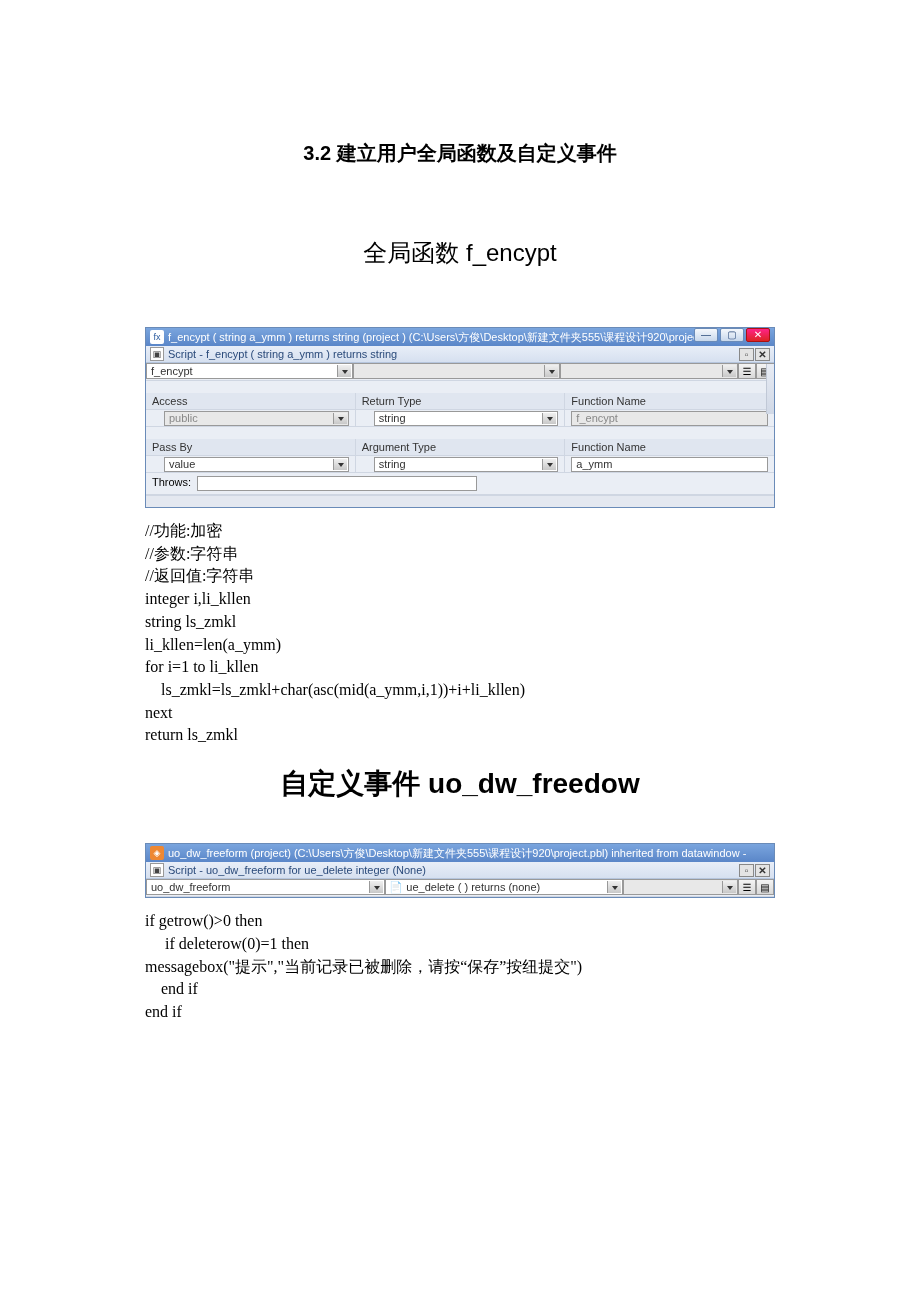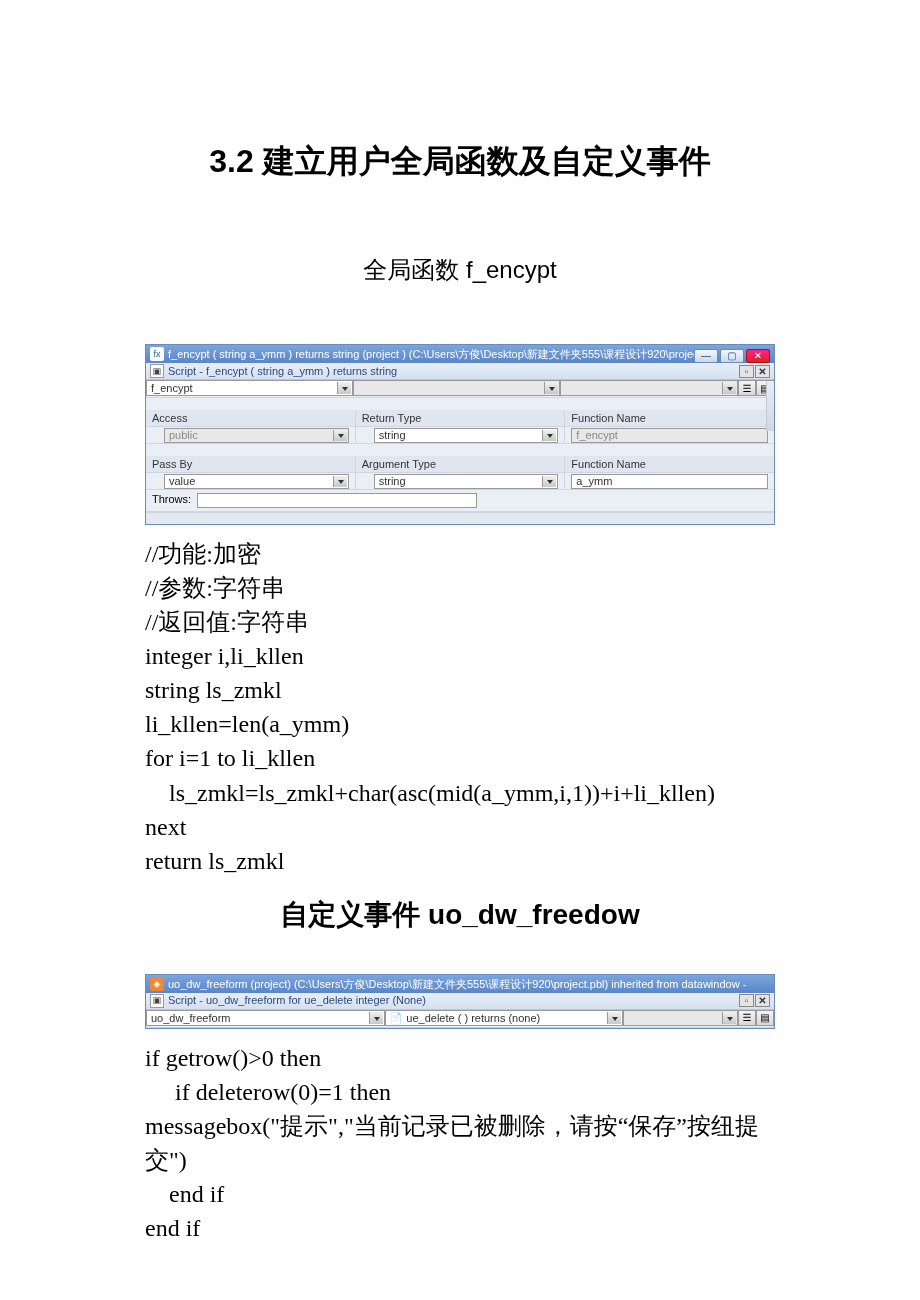--- a/index.html
+++ b/index.html
@@ -7,21 +7,21 @@
     width: 920px;
     height: 1300px;
     background: #fff;
     font-family: "SimSun", "宋体", serif;
     color: #000;
     padding: 0;
   }
   .content { padding: 140px 145px 0 145px; }
   h1 {
     text-align: center;
-    font-size: 32px;
+    font-size: 20px;
     font-weight: bold;
     font-family: "SimHei", "黑体", sans-serif;
     margin-bottom: 70px;
   }
   h2 {
     text-align: center;
     font-size: 24px;
     font-weight: normal;
     font-family: "SimHei", "黑体", sans-serif;
     margin-bottom: 58px;
@@ -42,21 +42,21 @@
     background: #eaeef5;
     margin-bottom: 12px;
   }
   .titlebar {
     background: linear-gradient(#7aa5de, #5a86c8);
     color: #fff;
     height: 18px;
     line-height: 18px;
     padding: 0 4px;
     display: flex;
-    align-items: flex-end;
+    align-items: flex-start;
     justify-content: space-between;
     overflow: hidden;
     white-space: nowrap;
   }
   .titlebar-left { display: flex; align-items: center; gap: 4px; overflow: hidden; }
   .titlebar-icon {
     width: 14px; height: 14px; background: #fff; border-radius: 2px;
     display: inline-flex; align-items: center; justify-content: center;
     font-size: 9px; color: #2a5a9e; flex-shrink: 0;
   }
@@ -189,21 +189,21 @@
   .tool-icons { display: flex; gap: 0; margin-left: auto; }
   .tbtn {
     width: 18px; height: 16px;
     background: linear-gradient(#f4f4f4,#d8d8d8);
     border: 1px solid #999;
     display: inline-flex; align-items: center; justify-content: center;
     font-size: 10px;
   }
   .code {
     font-family: "Times New Roman", serif;
-    font-size: 24px;
+    font-size: 16px;
     line-height: 1.42;
     white-space: pre-wrap;
     margin: 6px 0 18px 0;
   }
   .sideline {
     position: absolute;
     right: 0; top: 36px;
     width: 8px; height: 50px;
     background: linear-gradient(#e8ecf4,#d0d8e6);
     border-left: 1px solid #c0c8d6;

